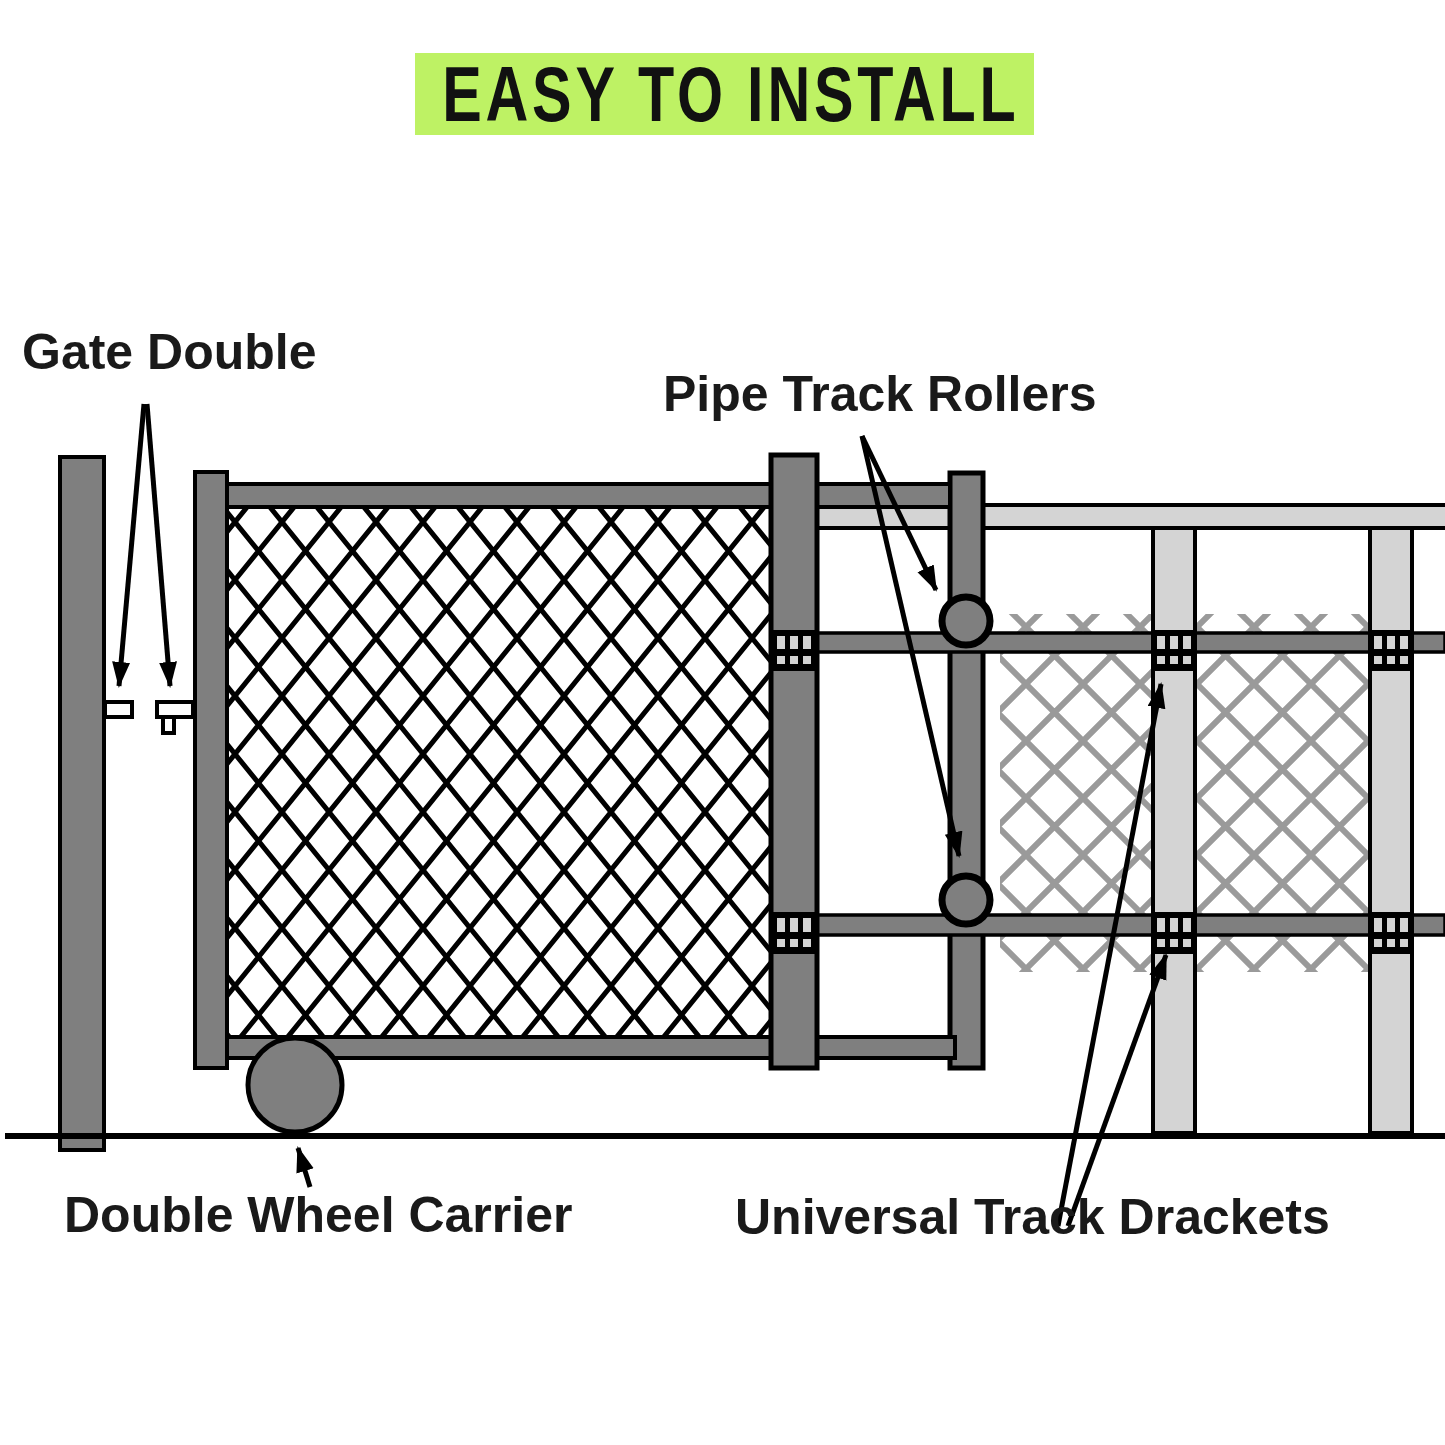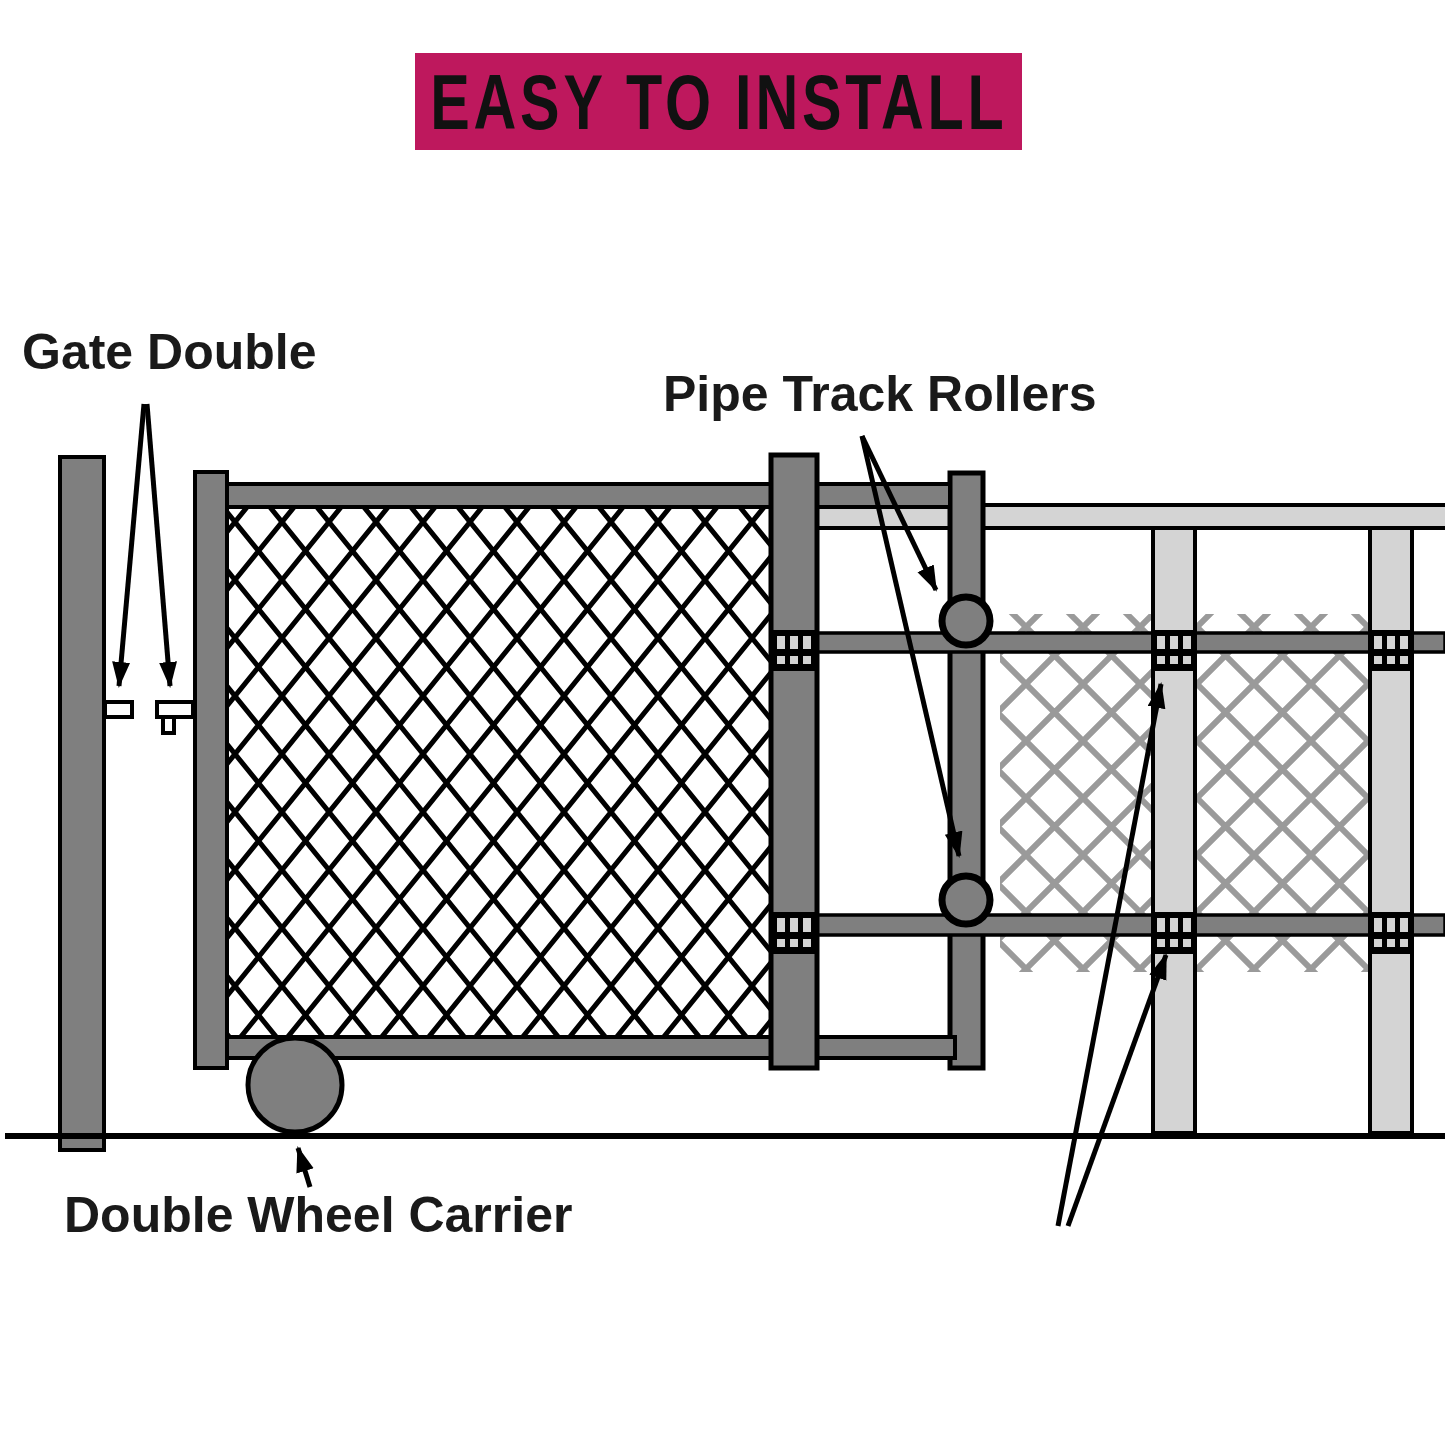--- a/index.html
+++ b/index.html
@@ -2,22 +2,22 @@
 <html><head>
 <meta charset="utf-8">
 <style>
   html,body{margin:0;padding:0;background:#ffffff;}
   .stage{
     position:relative;width:1445px;height:1445px;background:#ffffff;overflow:hidden;
     font-family:"Liberation Sans", sans-serif;
   }
   .diagram-svg{position:absolute;left:0;top:0;z-index:1;}
   .banner{
-    position:absolute;left:415px;top:53px;width:607px;height:97px;
-    background:#be185d;display:flex;align-items:center;justify-content:center;z-index:3;
+    position:absolute;left:415px;top:53px;width:607px;height:82px;
+    background:#bef264;display:flex;align-items:center;justify-content:center;z-index:3;padding-left:12px;
   }
   .banner-text{
     font-weight:bold;font-size:78px;letter-spacing:5px;color:#111111;
     transform:scaleX(0.76);transform-origin:center;white-space:nowrap;line-height:1;
   }
   .callout-label{
     position:absolute;z-index:3;font-weight:bold;color:#1a1a1a;
     font-size:50px;line-height:1.04;white-space:nowrap;
   }
   .lbl-gate-latch{left:22px;top:326px;}
@@ -149,14 +149,15 @@
     </g>
   </svg>
 
   <div class="banner">
     <div class="banner-text">EASY TO INSTALL</div>
   </div>
 
   <div class="callout-label lbl-gate-latch">Gate Double</div>
   <div class="callout-label lbl-rollers">Pipe Track Rollers</div>
   <div class="callout-label lbl-wheel">Double Wheel Carrier</div>
+  <div class="callout-label lbl-brackets">Universal Track Drackets</div>
 
 </div>
 
 </body></html>

